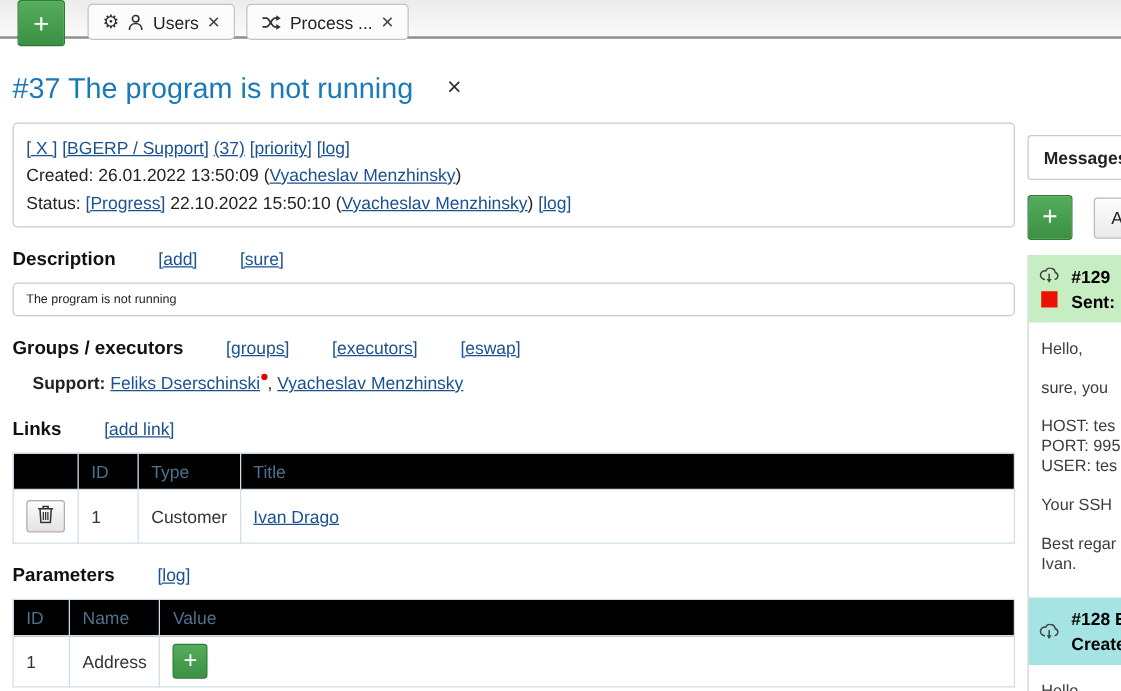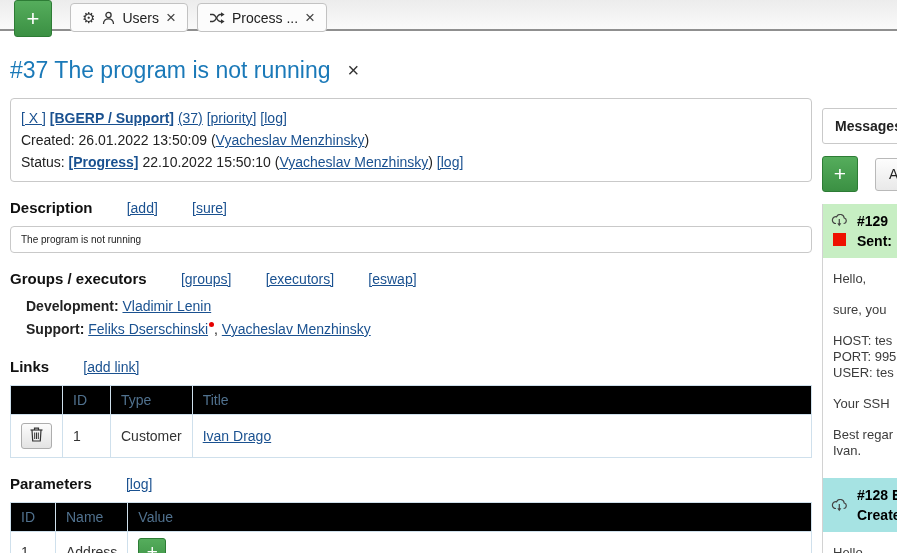--- a/index.html
+++ b/index.html
@@ -22,29 +22,29 @@
   .tabs { position:absolute; left:70px; top:3px; display:flex; gap:9px; }
   .tab {
     display:flex; align-items:center; gap:7px; background:#fcfcfc; border:1px solid #c2c2c2;
     border-radius:4px; padding:4px 11px; height:29px; font-size:14px; color:#222; cursor:pointer;
   }
   .tab .gear { font-size:15px; line-height:1; color:#333; }
   .tab svg { display:block; }
   .close-x { font-size:17px; color:#444; line-height:1; cursor:pointer; }
   
   .main { position:absolute; left:10px; top:33px; width:802px; }
-  .page-title-row { margin-top:24px; display:flex; align-items:center; gap:17px; }
+  .page-title-row { margin-top:24px; display:flex; align-items:center; gap:27px; }
   .page-title { font-size:23px; font-weight:400; color:#1a79b8; }
   .page-close { font-size:20px; color:#333; cursor:pointer; }
   a { color:#1a5190; text-decoration:underline; cursor:pointer; }
   .panel {
     border:1px solid #c9c9c9; border-radius:4px; padding:8px 10px;
     margin-top:14px; line-height:22px; font-size:14px;
   }
-  .bold-link { font-weight:bold; }
+  .bold-link { font-weight:normal; }
   .section-heading { margin:17px 0 0; font-size:15px; font-weight:bold; color:#111; }
   .section-heading a { font-weight:normal; font-size:14px;padding-left:30px; }
   .desc-box { margin-top:10px; border:1px solid #c9c9c9; border-radius:4px; padding:7px 10px; font-size:10px; }
   .groups-rows { margin-top:8px; }
   .group-row { margin-left:16px; line-height:23px; font-size:14px; }
   .group-label { font-weight:bold; }
   .exec-dot { display:inline-block; width:5px; height:5px; border-radius:50%; background:#e60000;
               vertical-align:7px; margin-left:1px; }
   table { width:100%; border-collapse:collapse; margin-top:10px; font-size:14px; }
   th, td { border:1px solid #cfe0ec; text-align:left; }
@@ -142,24 +142,20 @@
     </div>
     <div class="desc-box">The program is not running</div>
 
     <div class="section-heading">
       <span>Groups / executors</span>
       <a>[groups]</a>
       <a>[executors]</a>
       <a>[eswap]</a>
     </div>
     <div class="groups-rows">
-      <div class="group-row">
-        <span class="group-label">Development:</span>
-        <a>Vladimir Lenin</a>
-      </div>
       <div class="group-row">
         <span class="group-label">Support:</span>
         <a>Feliks Dserschinski</a><span class="exec-dot"></span><span>, </span><a>Vyacheslav Menzhinsky</a>
       </div>
     </div>
 
     <div class="section-heading">
       <span>Links</span>
       <a>[add link]</a>
     </div>

